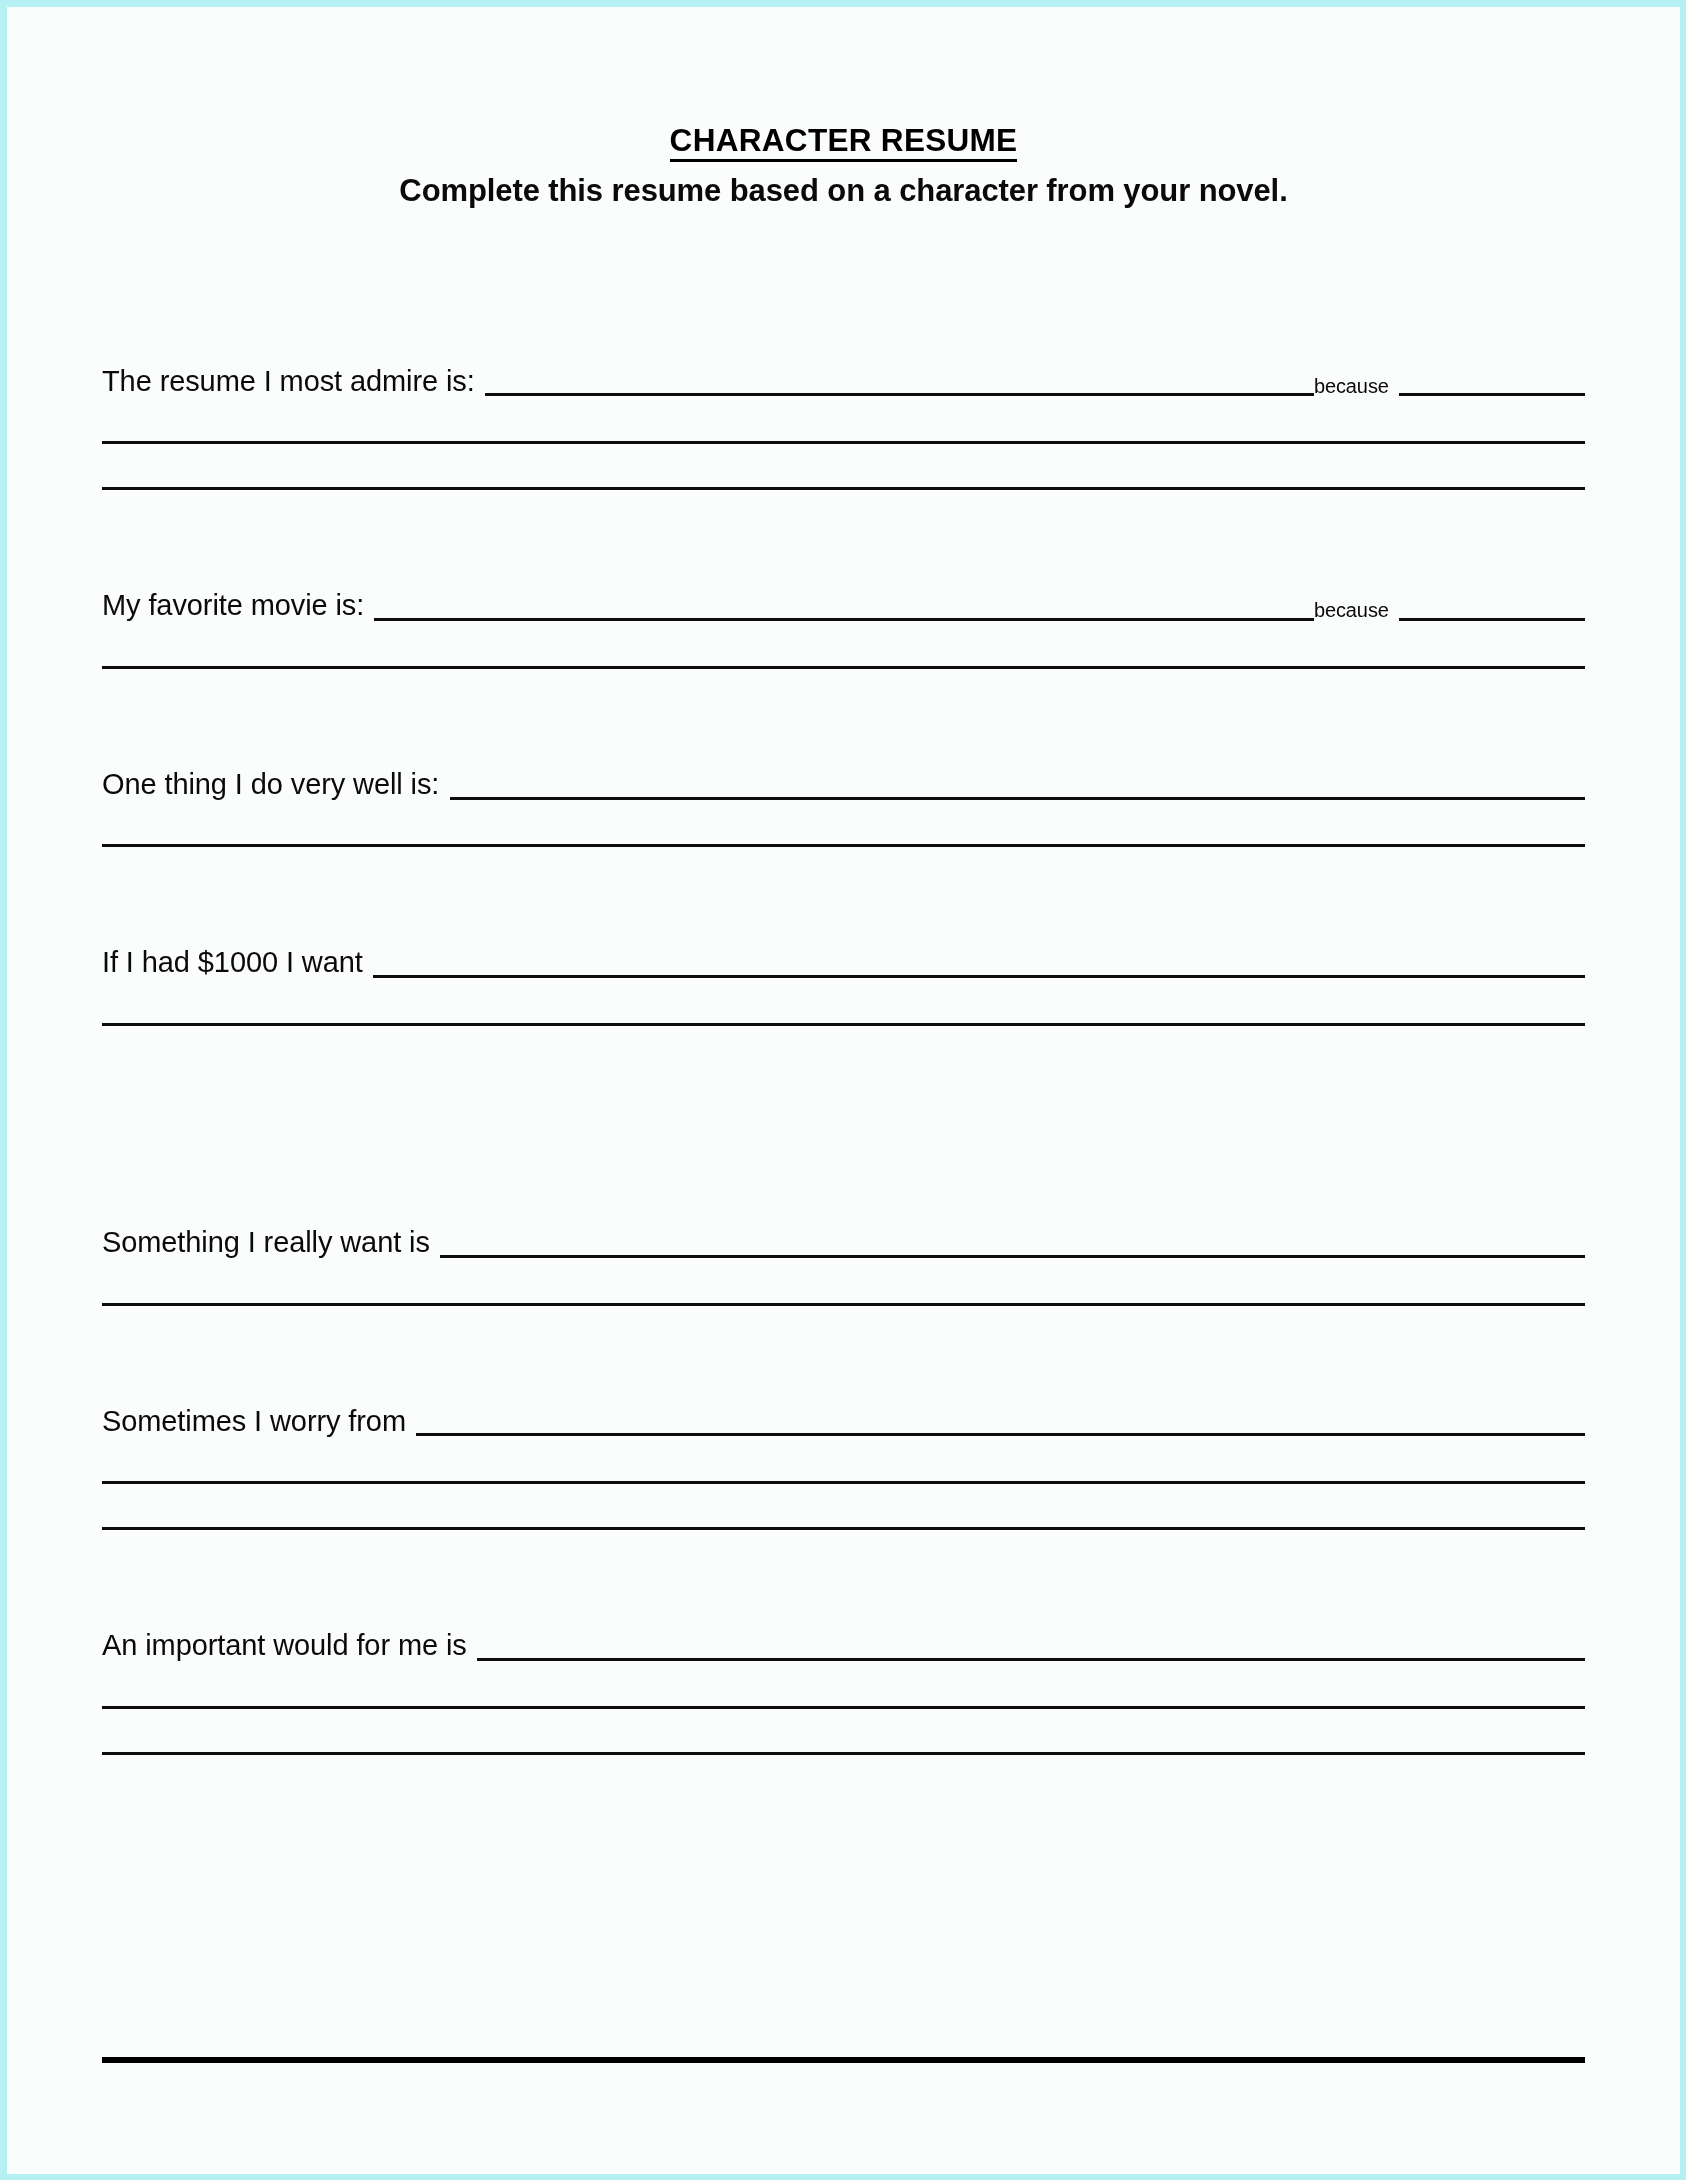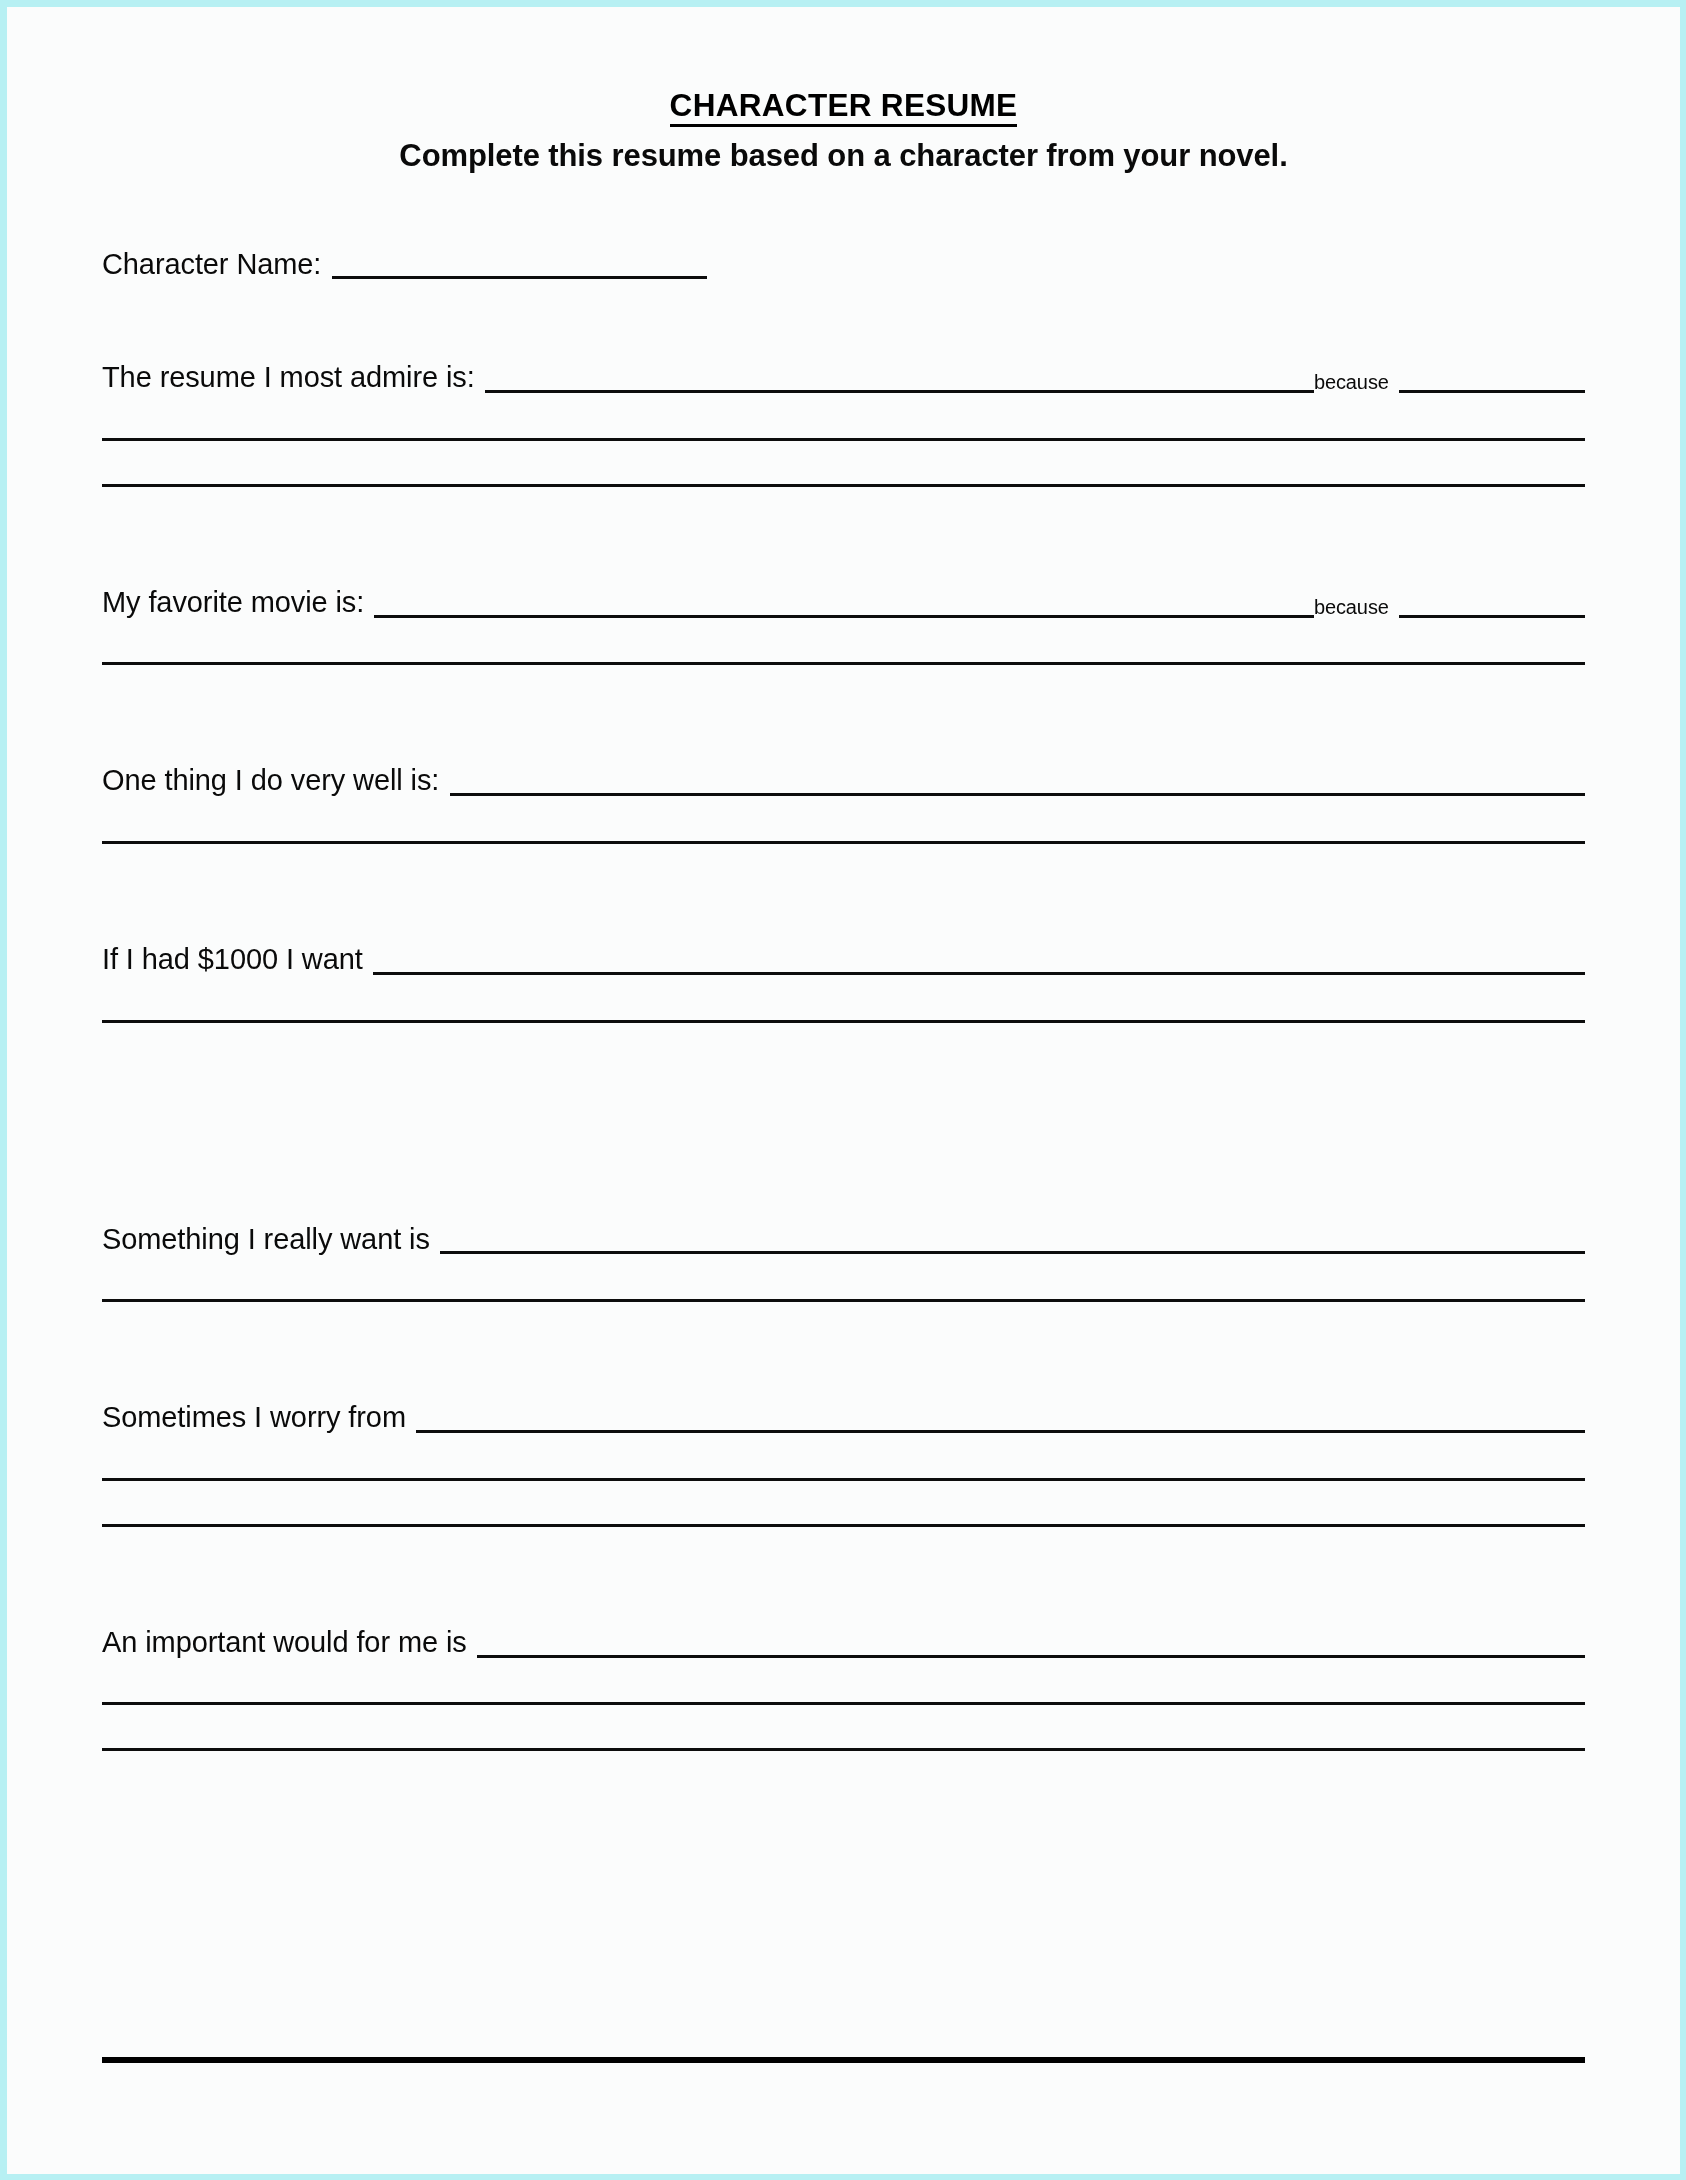--- a/index.html
+++ b/index.html
@@ -30,21 +30,21 @@
     position: relative;
     box-sizing: border-box;
     width: 100%;
     height: 100%;
     padding: 0 95px 0 95px;
   }
 
   
   .header {
     text-align: center;
-    padding-top: 81px;
+    padding-top: 116px;
   }
   .doc-title {
     font-size: 31.5px;
     font-weight: bold;
     letter-spacing: 0.3px;
     color: #000000;
     display: inline-block;
     border-bottom: 3.4px solid #000000;
     padding-bottom: 0.9px;
     line-height: 1.12;
@@ -145,26 +145,20 @@
 <div class="page">
   <div class="sheet">
 
     <div class="header">
       <div class="doc-title">CHARACTER RESUME</div>
       <div class="doc-subtitle">Complete this resume based on a character from your novel.</div>
     </div>
 
     <div class="questions">
 
-      <div class="q-block">
-        <div class="q-row">
-          <span class="q-label">Character Name:</span>
-          <span class="rule name-rule lead-gap"></span>
-        </div>
-      </div>
 
       <div class="gap-block-sm"></div>
 
       <div class="q-block">
         <div class="q-row">
           <span class="q-label">The resume I most admire is:</span>
           <span class="rule lead-gap"></span>
           <span class="q-inline-word">because</span>
           <span class="rule short-tail lead-gap"></span>
         </div>

